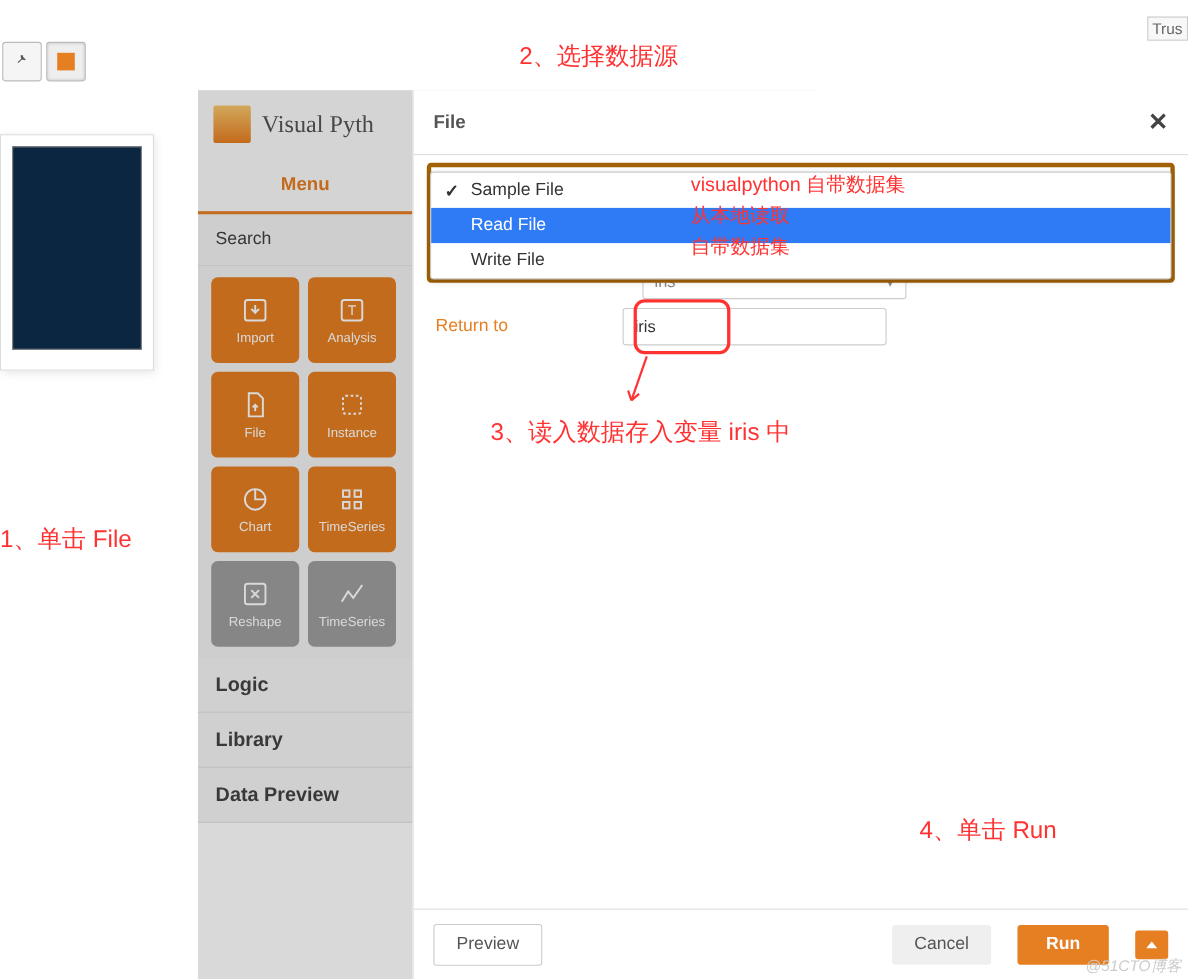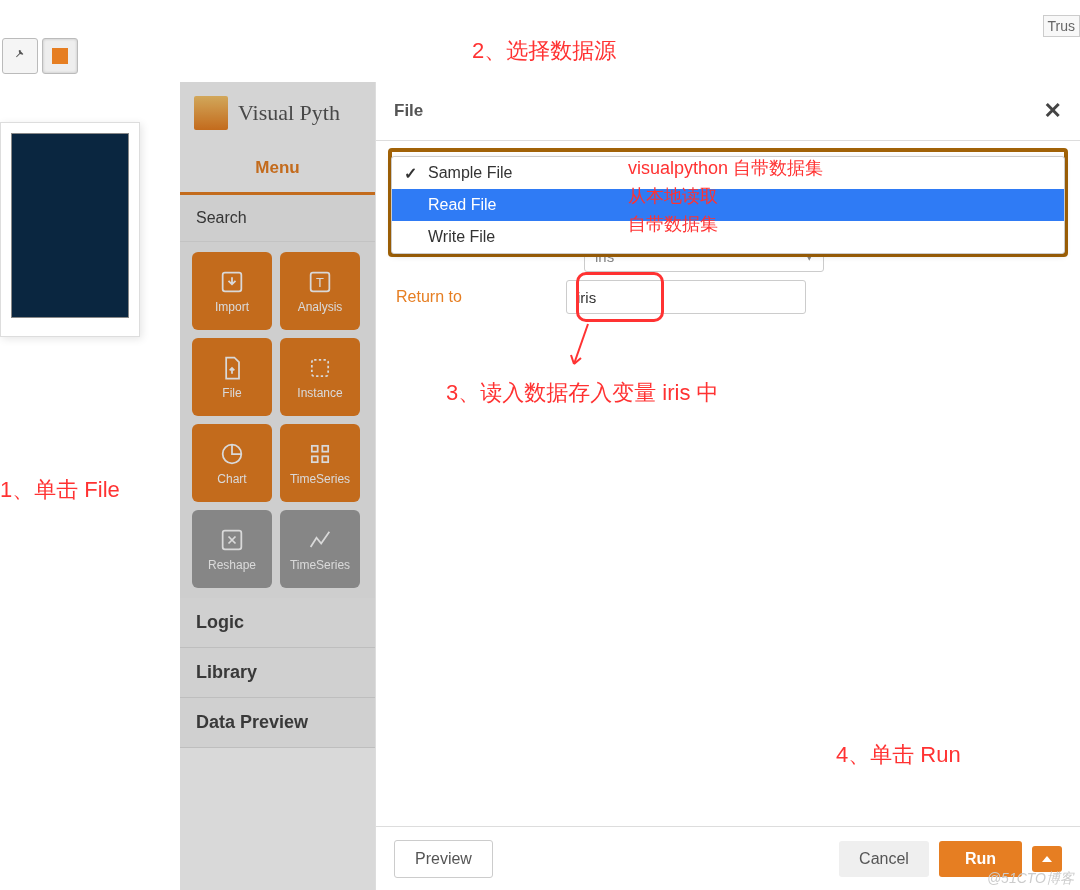--- a/index.html
+++ b/index.html
@@ -33,21 +33,21 @@
   .dropdown-box { position:absolute; top:66px; left:12px; right:12px; border:4px solid #a16207; border-radius:4px; padding-top:4px; padding-bottom:0;}
   .dd-item { padding:7px 16px 7px 36px; font-size:16px; color:#333; position:relative;}
   .dd-item.checked::before { content:"✓"; position:absolute; left:12px; font-weight:bold; color:#333;}
   .dd-item.selected { background:#2f7bf5; color:#ffffff;}
   .dd-list-wrap { border:1px solid #ccc; border-radius:3px; background:#fff; box-shadow:0 2px 6px rgba(0,0,0,0.15); margin:0 -1px -1px -1px;}
   .field-row { position:absolute; top:198px; left:20px; display:flex; align-items:center; gap:40px;}
   .field-label { color:#e67e22; font-size:16px; width:130px;}
   .ghost-select { position:absolute; top:158px; left:208px; width:240px; height:32px; border:1px solid #ccc; border-radius:3px; display:flex; align-items:center; padding:0 10px; color:#888; font-size:15px; justify-content:space-between;}
   .text-input { width:240px; height:34px; border:1px solid #ccc; border-radius:3px; padding:0 10px; font-size:15px; color:#333;}
   .iris-hl { position:absolute; top:190px; left:200px; width:88px; height:50px; border:3px solid #ff3232; border-radius:10px; z-index:5;}
-  .dlg-footer { position:absolute; bottom:0; left:0; right:0; height:64px; border-top:1px solid #ddd; display:flex; align-items:center; padding:0 18px; gap:10px;}
+  .dlg-footer { position:absolute; bottom:0; left:0; right:0; height:64px; border-top:1px solid #ddd; display:flex; align-items:center; padding:0 18px; gap:24px;}
   .btn { padding:9px 20px; font-size:16px; border-radius:3px; border:1px solid #ccc; background:#fff; cursor:pointer; color:#555;}
   .btn.cancel { background:#efefef; border:none; margin-left:auto;}
   .btn.run { background:#e67e22; color:#fff; border:none; font-weight:600; padding:9px 26px;}
   .btn.caret { background:#e67e22; color:#fff; border:none; width:30px; padding:9px 0; display:flex; align-items:center; justify-content:center;}
   .annot { position:absolute; color:#ff3232; font-size:22px; z-index:10; white-space:nowrap;}
   .dd-annot { position:absolute; color:#ff3232; font-size:18px; z-index:6; white-space:nowrap; pointer-events:none;}
   .down-arrow { position:absolute; width:28px; height:52px; z-index:6;}
   .watermark { position:absolute; bottom:2px; right:6px; font-size:14px; color:#ccc; z-index:20;font-style:italic;}
 </style>
 </head>

